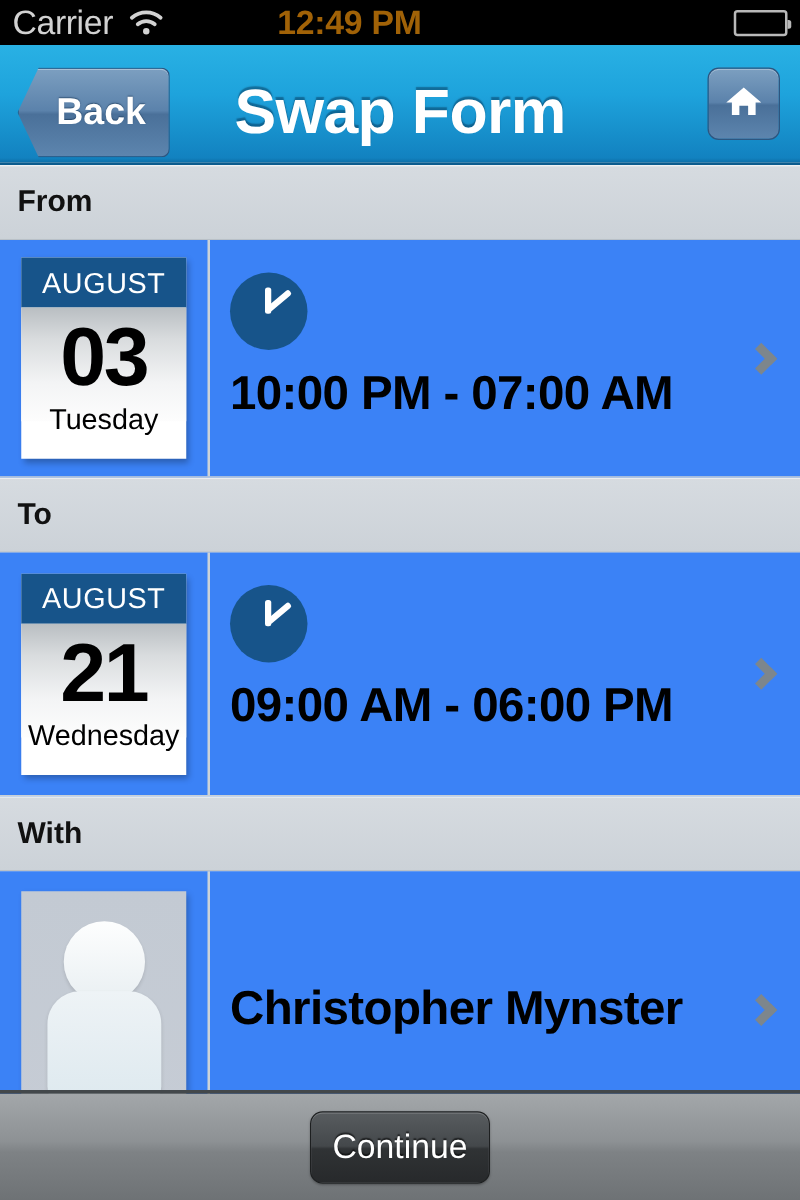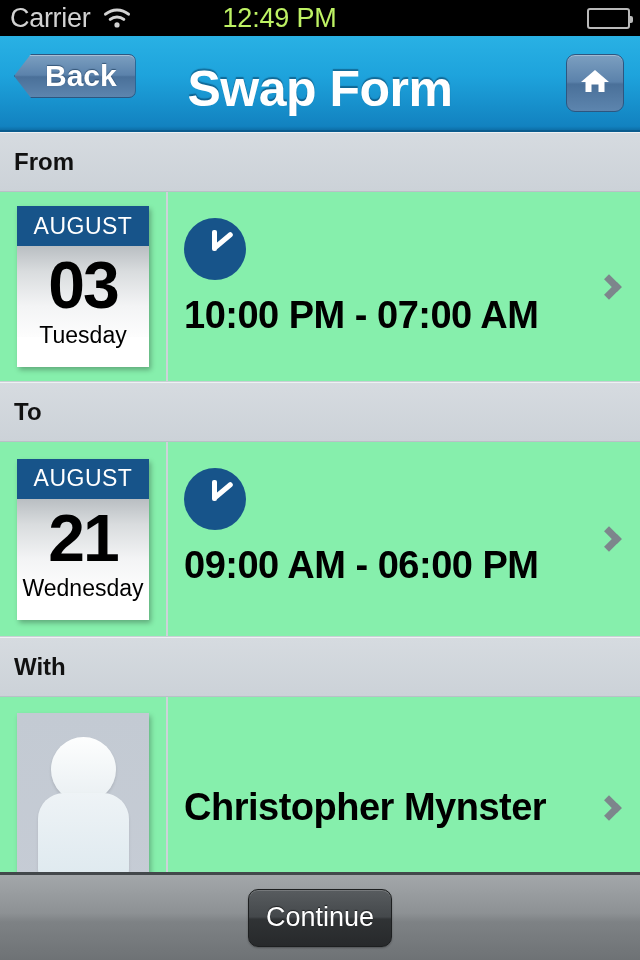--- a/index.html
+++ b/index.html
@@ -13,21 +13,21 @@
   
   .statusbar {
     position:absolute; top:0; left:0; width:640px; height:36px;
     background:#000; color:#cfcfcf;
     display:flex; align-items:center; padding:0 10px;
   }
   .sb-carrier { font-size:27px; font-weight:400; letter-spacing:-0.3px; color:#d2d2d2; }
   .sb-wifi { margin-left:12px; display:flex; align-items:flex-end; height:22px; }
   .sb-time {
     position:absolute; left:0; width:559px; text-align:center;
-    font-size:27px; font-weight:400; color:#bef264; letter-spacing:-0.2px;
+    font-size:27px; font-weight:700; color:#a16207; letter-spacing:-0.2px;
   }
   .sb-right { margin-left:auto; display:flex; align-items:center; z-index:2; }
   .sb-batt {
     width:43px; height:21px; border:2px solid #b9b9b9; border-radius:3px;
     padding:2px; position:relative;
   }
   .sb-batt-fill { width:100%; height:100%; background:#b9b9b9; }
   .sb-batt:after {
     content:""; position:absolute; right:-5px; top:6px;
     width:3px; height:7px; background:#b9b9b9; border-radius:0 2px 2px 0;
@@ -38,21 +38,21 @@
     position:absolute; top:36px; left:0; width:640px; height:96px;
     background:linear-gradient(to bottom,#29b1e4 0%,#1ea3dc 42%,#1282c0 96%,#0d6fa8 100%);
     border-bottom:2px solid #0b5c8e;
   }
   .nav-title {
     position:absolute; left:0; width:640px; top:24px; text-align:center;
     font-size:50px; font-weight:700; color:#fff; letter-spacing:-0.5px;
     text-shadow:0 -2px 1px rgba(0,40,70,.45);
   }
   .back-btn {
-    position:absolute; left:14px; top:18px; height:44px; padding:0 18px 0 30px;
+    position:absolute; left:14px; top:18px; height:72px; padding:0 18px 0 30px;
     display:flex; align-items:center;
     background:linear-gradient(to bottom,#7c9fc0 0%,#5b82ab 48%,#4a7099 52%,#5d85ae 100%);
     border:1px solid #2d5680; border-radius:7px;
     box-shadow:inset 0 1px 0 rgba(255,255,255,.35);
     color:#fff; font-size:30px; font-weight:700;
     text-shadow:0 -1px 1px rgba(0,30,60,.5);
     clip-path:polygon(0% 50%, 17px 0%, 100% 0%, 100% 100%, 17px 100%);
   }
   .home-btn {
     position:absolute; right:16px; top:18px; width:58px; height:58px;
@@ -66,21 +66,21 @@
   .content { position:absolute; top:132px; left:0; width:640px; height:740px; background:#e4eaed; }
 
   .sec-header {
     height:60px; display:flex; align-items:center; padding-left:14px;
     background:linear-gradient(to bottom,#d6dbe0 0%,#ccd2d8 100%);
     border-top:1px solid #eef1f3; border-bottom:1px solid #b9c0c7;
     font-size:24px; font-weight:700; color:#111;
   }
 
   .row {
-    position:relative; display:flex; background:#86efac;
+    position:relative; display:flex; background:#3b82f6;
     border-bottom:1px solid #c9d0d5;
   }
   .row-left {
     width:168px; flex:0 0 168px; display:flex;
     align-items:center; justify-content:center;
     border-right:2px solid #ccd3d8;
   }
   .row-right { flex:1; position:relative; padding-left:16px; }
 
   

